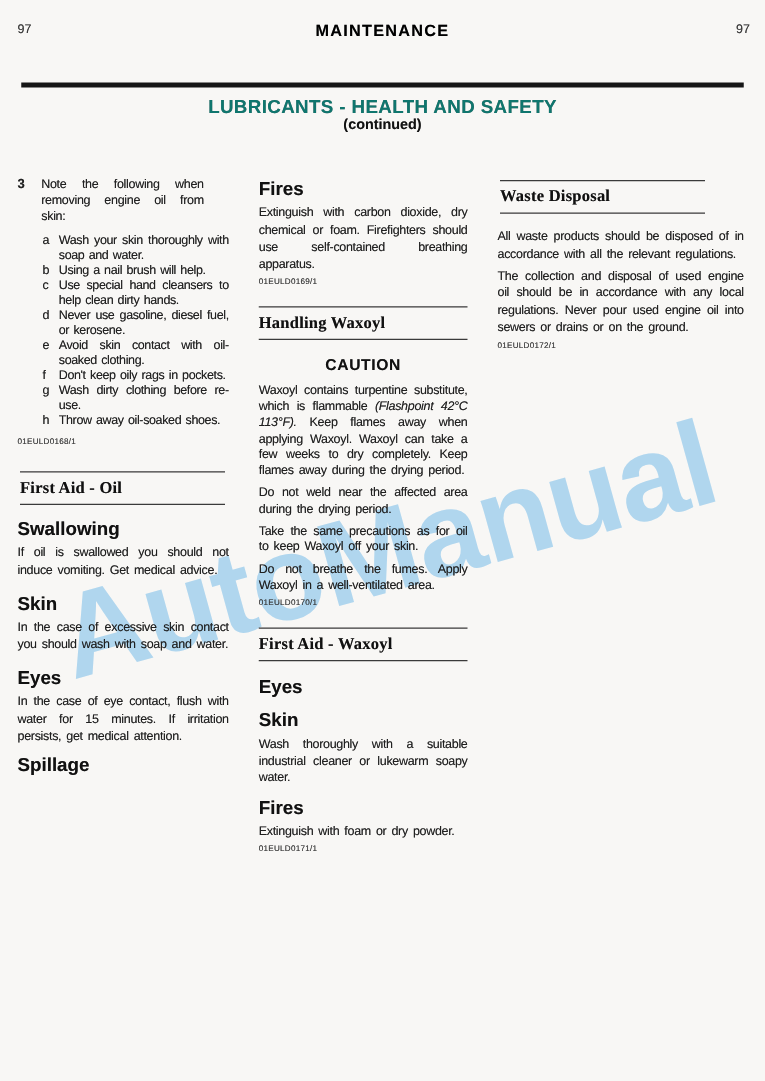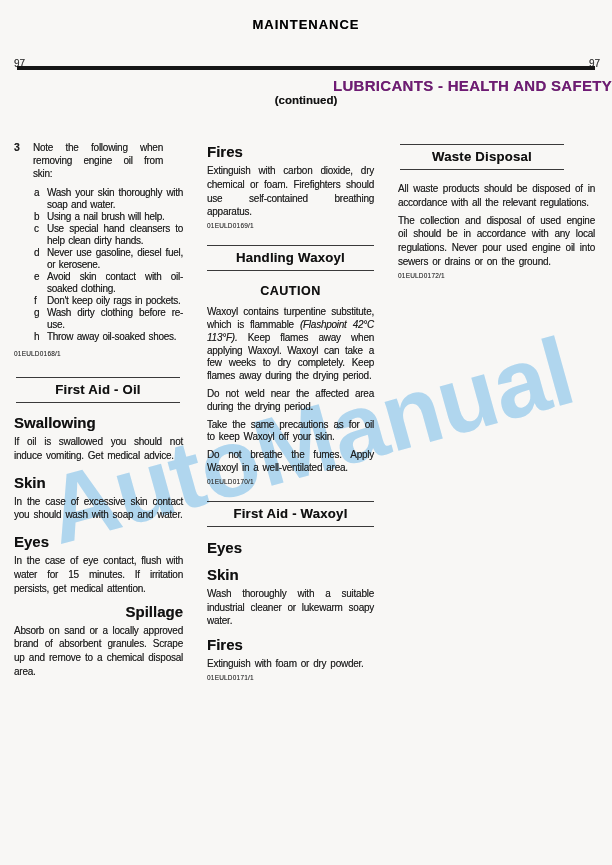--- a/index.html
+++ b/index.html
@@ -19,51 +19,51 @@
     font-size:96px;
     font-weight:700;
     letter-spacing:-1px;
     white-space:nowrap;
     transform:rotate(-15.5deg);
     opacity:.9;
     text-shadow:none;
     user-select:none;
   }
   .layer{position:absolute;inset:0;z-index:1;}
-  .pageno{position:absolute;top:18px;font-size:10px;color:#3a3a3a;margin-top:40px;}
+  .pageno{position:absolute;top:18px;font-size:10px;color:#3a3a3a;}
   .pageno.left{left:14px;}
   .pageno.right{right:12px;}
   .running-head{
     position:absolute;top:17px;left:0;right:0;
     text-align:center;font-weight:700;font-size:13px;letter-spacing:1px;color:#000000;
   }
   .rule{position:absolute;top:66px;left:17px;right:17px;height:4px;background:#161616;}
   .doc-title{
     position:absolute;top:77px;left:0;right:0;
-    text-align:right;font-weight:700;font-size:15px;letter-spacing:.3px;color:#701a75;
+    text-align:center;font-weight:700;font-size:15px;letter-spacing:.3px;color:#0f766e;
   }
   .doc-subtitle{
     position:absolute;top:94px;left:0;right:0;
     text-align:center;font-weight:700;font-size:11.5px;color:#121212;
   }
   .col{position:absolute;top:141px;}
   .col1{left:14px;width:169px;}
   .col2{left:207px;width:167px;}
   .col3{left:398px;width:197px;}
 
   .para{
     font-size:10px;line-height:13.8px;
     text-align:justify;letter-spacing:-.25px;word-spacing:1.5px;
     color:#1f1f1f;margin-top:4px;
   }
   .subhead{font-weight:700;font-size:15px;color:#111;margin-top:11px;}
   .boxhead{
     font-size:13.2px;font-weight:700;color:#111;
     border-top:1.5px solid #3a3a3a;border-bottom:1.5px solid #3a3a3a;
-    padding:4px 0 5px;text-align:center;letter-spacing:.2px;
+    padding:4px 0 5px;letter-spacing:.2px;font-family:Liberation Serif, serif;
   }
   .code{font-size:6.5px;color:#3c3c3c;letter-spacing:.2px;margin-top:7px;}
 
   
   .note-row{display:flex;}
   .note-num{width:19px;font-weight:700;font-size:10.5px;}
   .note-text{width:130px;font-size:10px;line-height:13px;text-align:justify;letter-spacing:-.25px;word-spacing:1.5px;}
   .list{margin-top:7px;}
   .li{display:flex;padding-left:20px;}
   .li-letter{width:13px;font-size:10px;line-height:12px;letter-spacing:-.25px;}
@@ -147,22 +147,21 @@
 
       <div class="subhead">Swallowing</div>
       <div class="para">If oil is swallowed you should not induce vomiting. Get medical advice.</div>
 
       <div class="subhead">Skin</div>
       <div class="para">In the case of excessive skin contact you should wash with soap and water.</div>
 
       <div class="subhead">Eyes</div>
       <div class="para">In the case of eye contact, flush with water for 15 minutes. If irritation persists, get medical attention.</div>
 
-      <div class="subhead" style="margin-top:7px;text-align:right;">Spillage</div>
-      <div class="para">Absorb on sand or a locally approved brand of absorbent granules. Scrape up and remove to a chemical disposal area.</div>
+      <div class="subhead" style="margin-top:7px;">Spillage</div>
     </div>
 
     <div class="col col2">
       <div class="subhead first">Fires</div>
       <div class="para">Extinguish with carbon dioxide, dry chemical or foam. Firefighters should use self-contained breathing apparatus.</div>
       <div class="code">01EULD0169/1</div>
 
       <div class="boxhead">Handling Waxoyl</div>
 
       <div class="caution-label">CAUTION</div>

